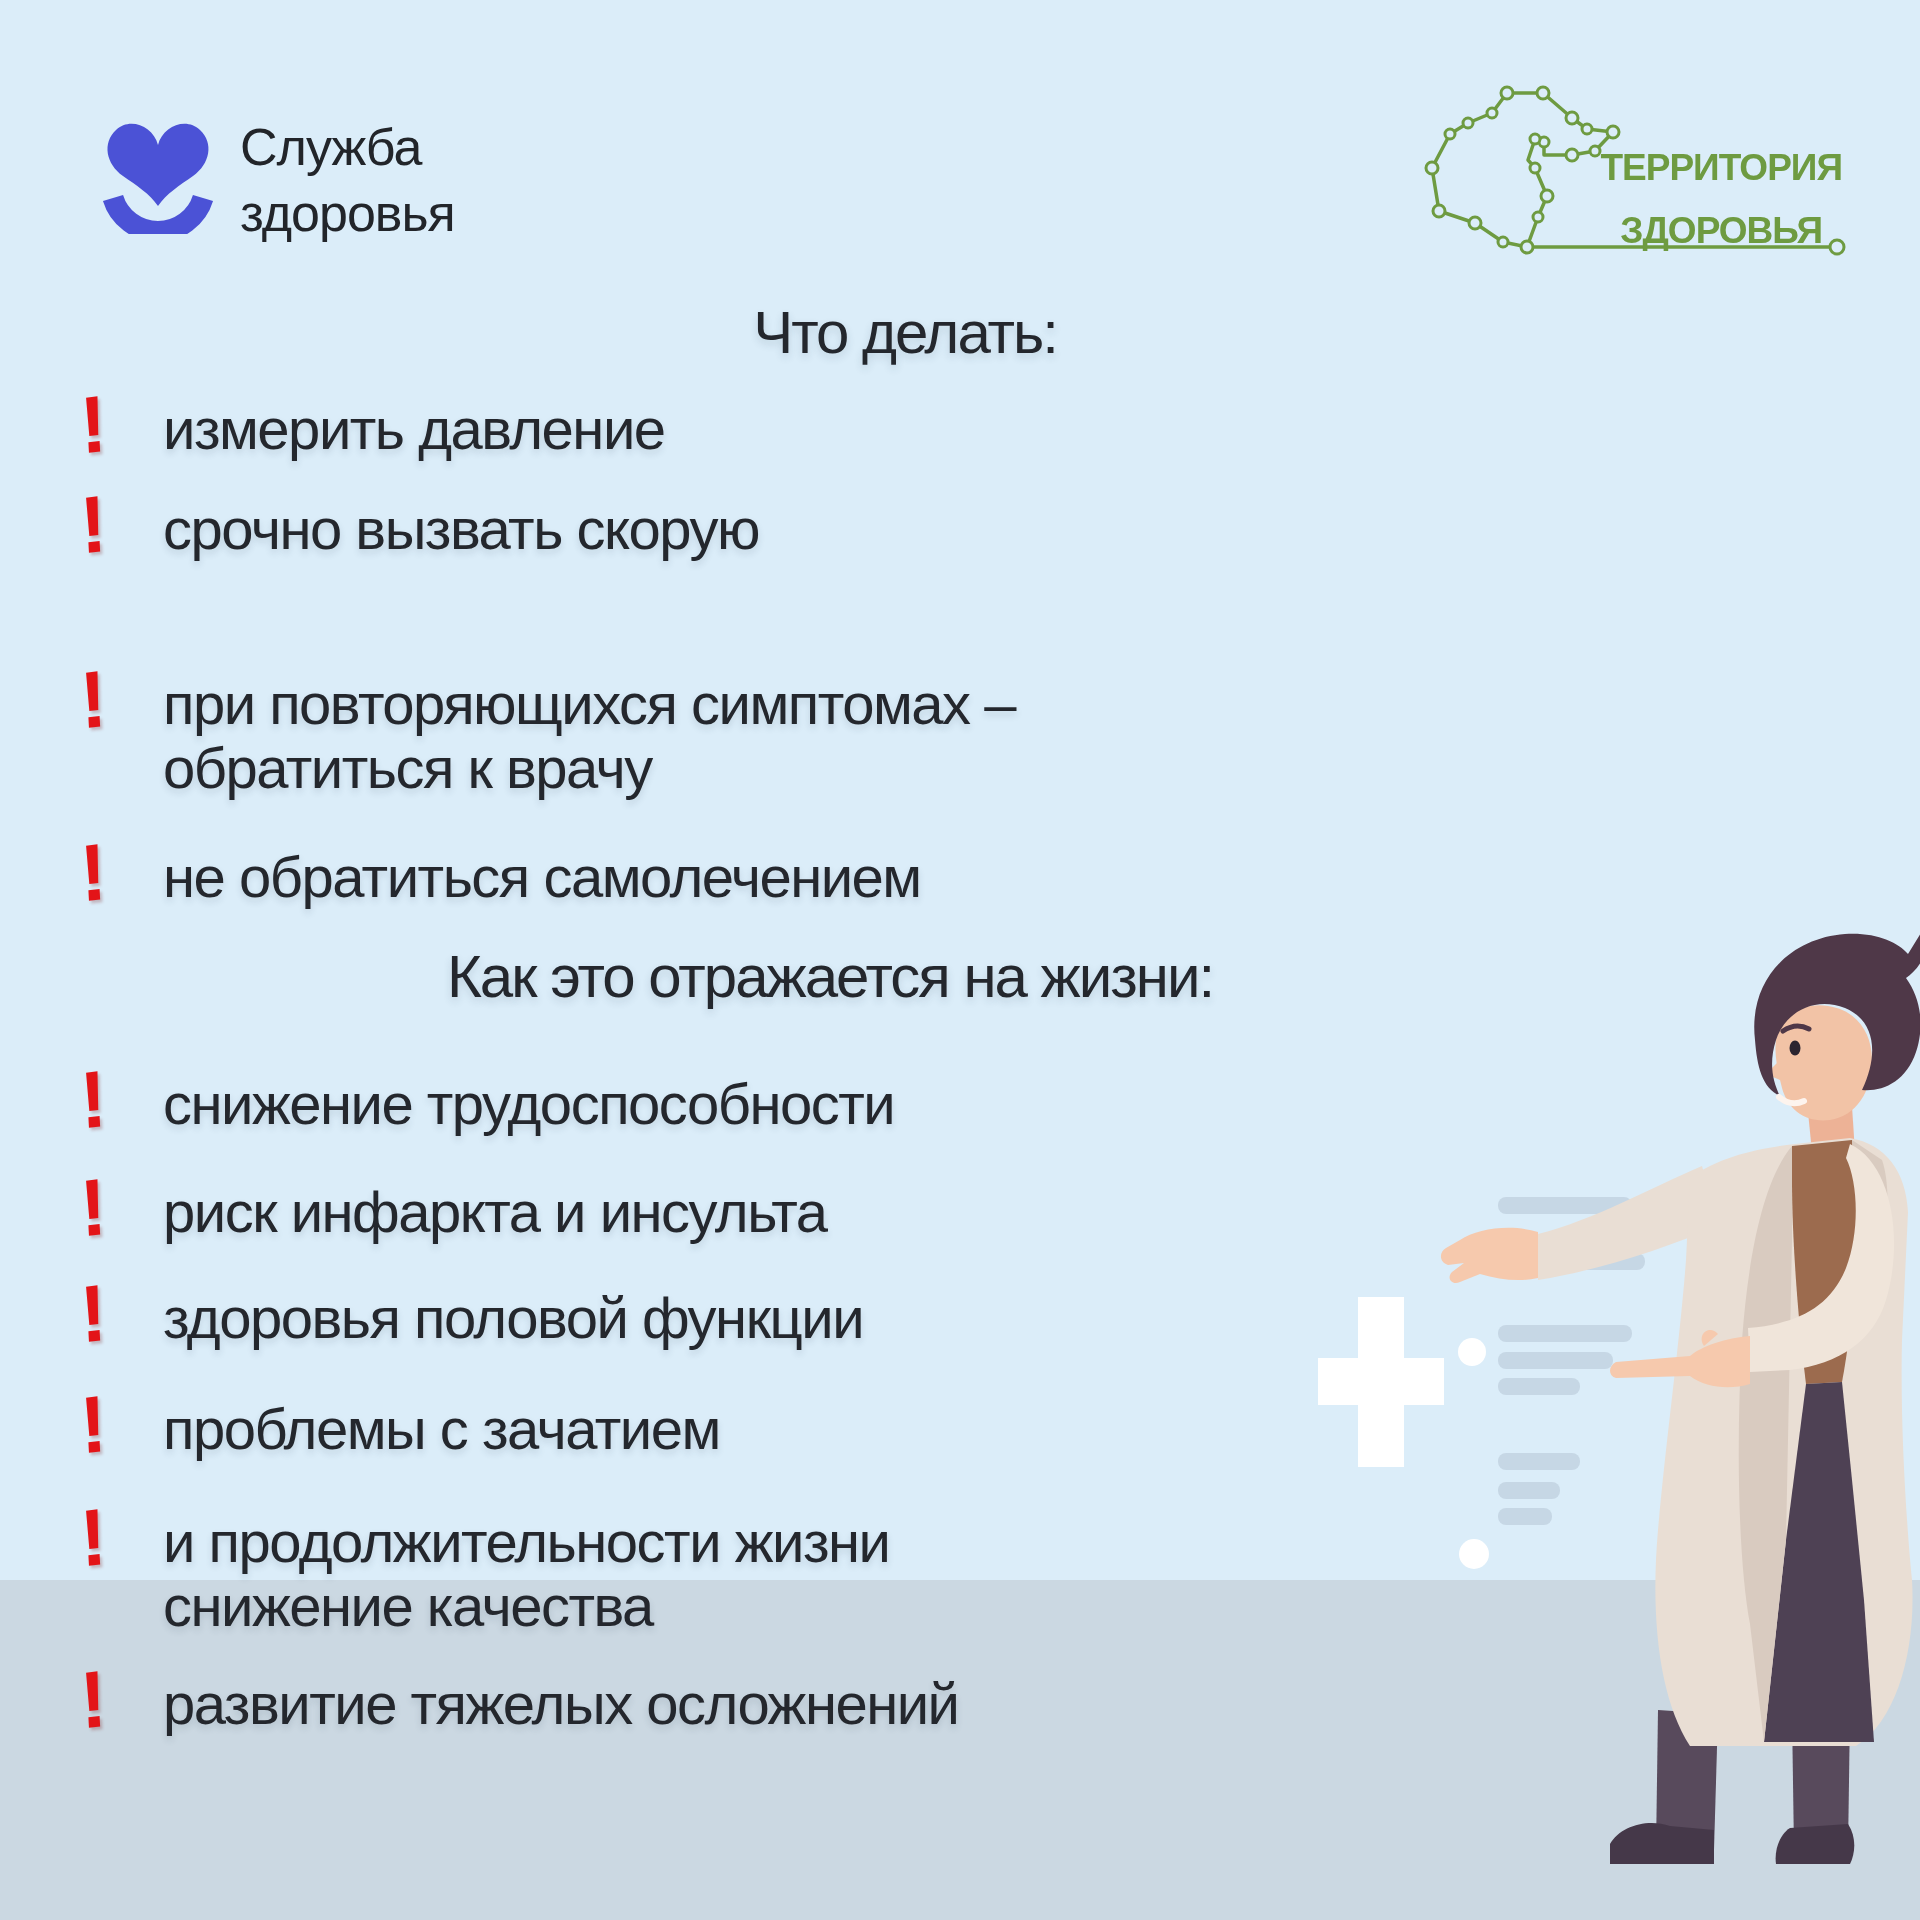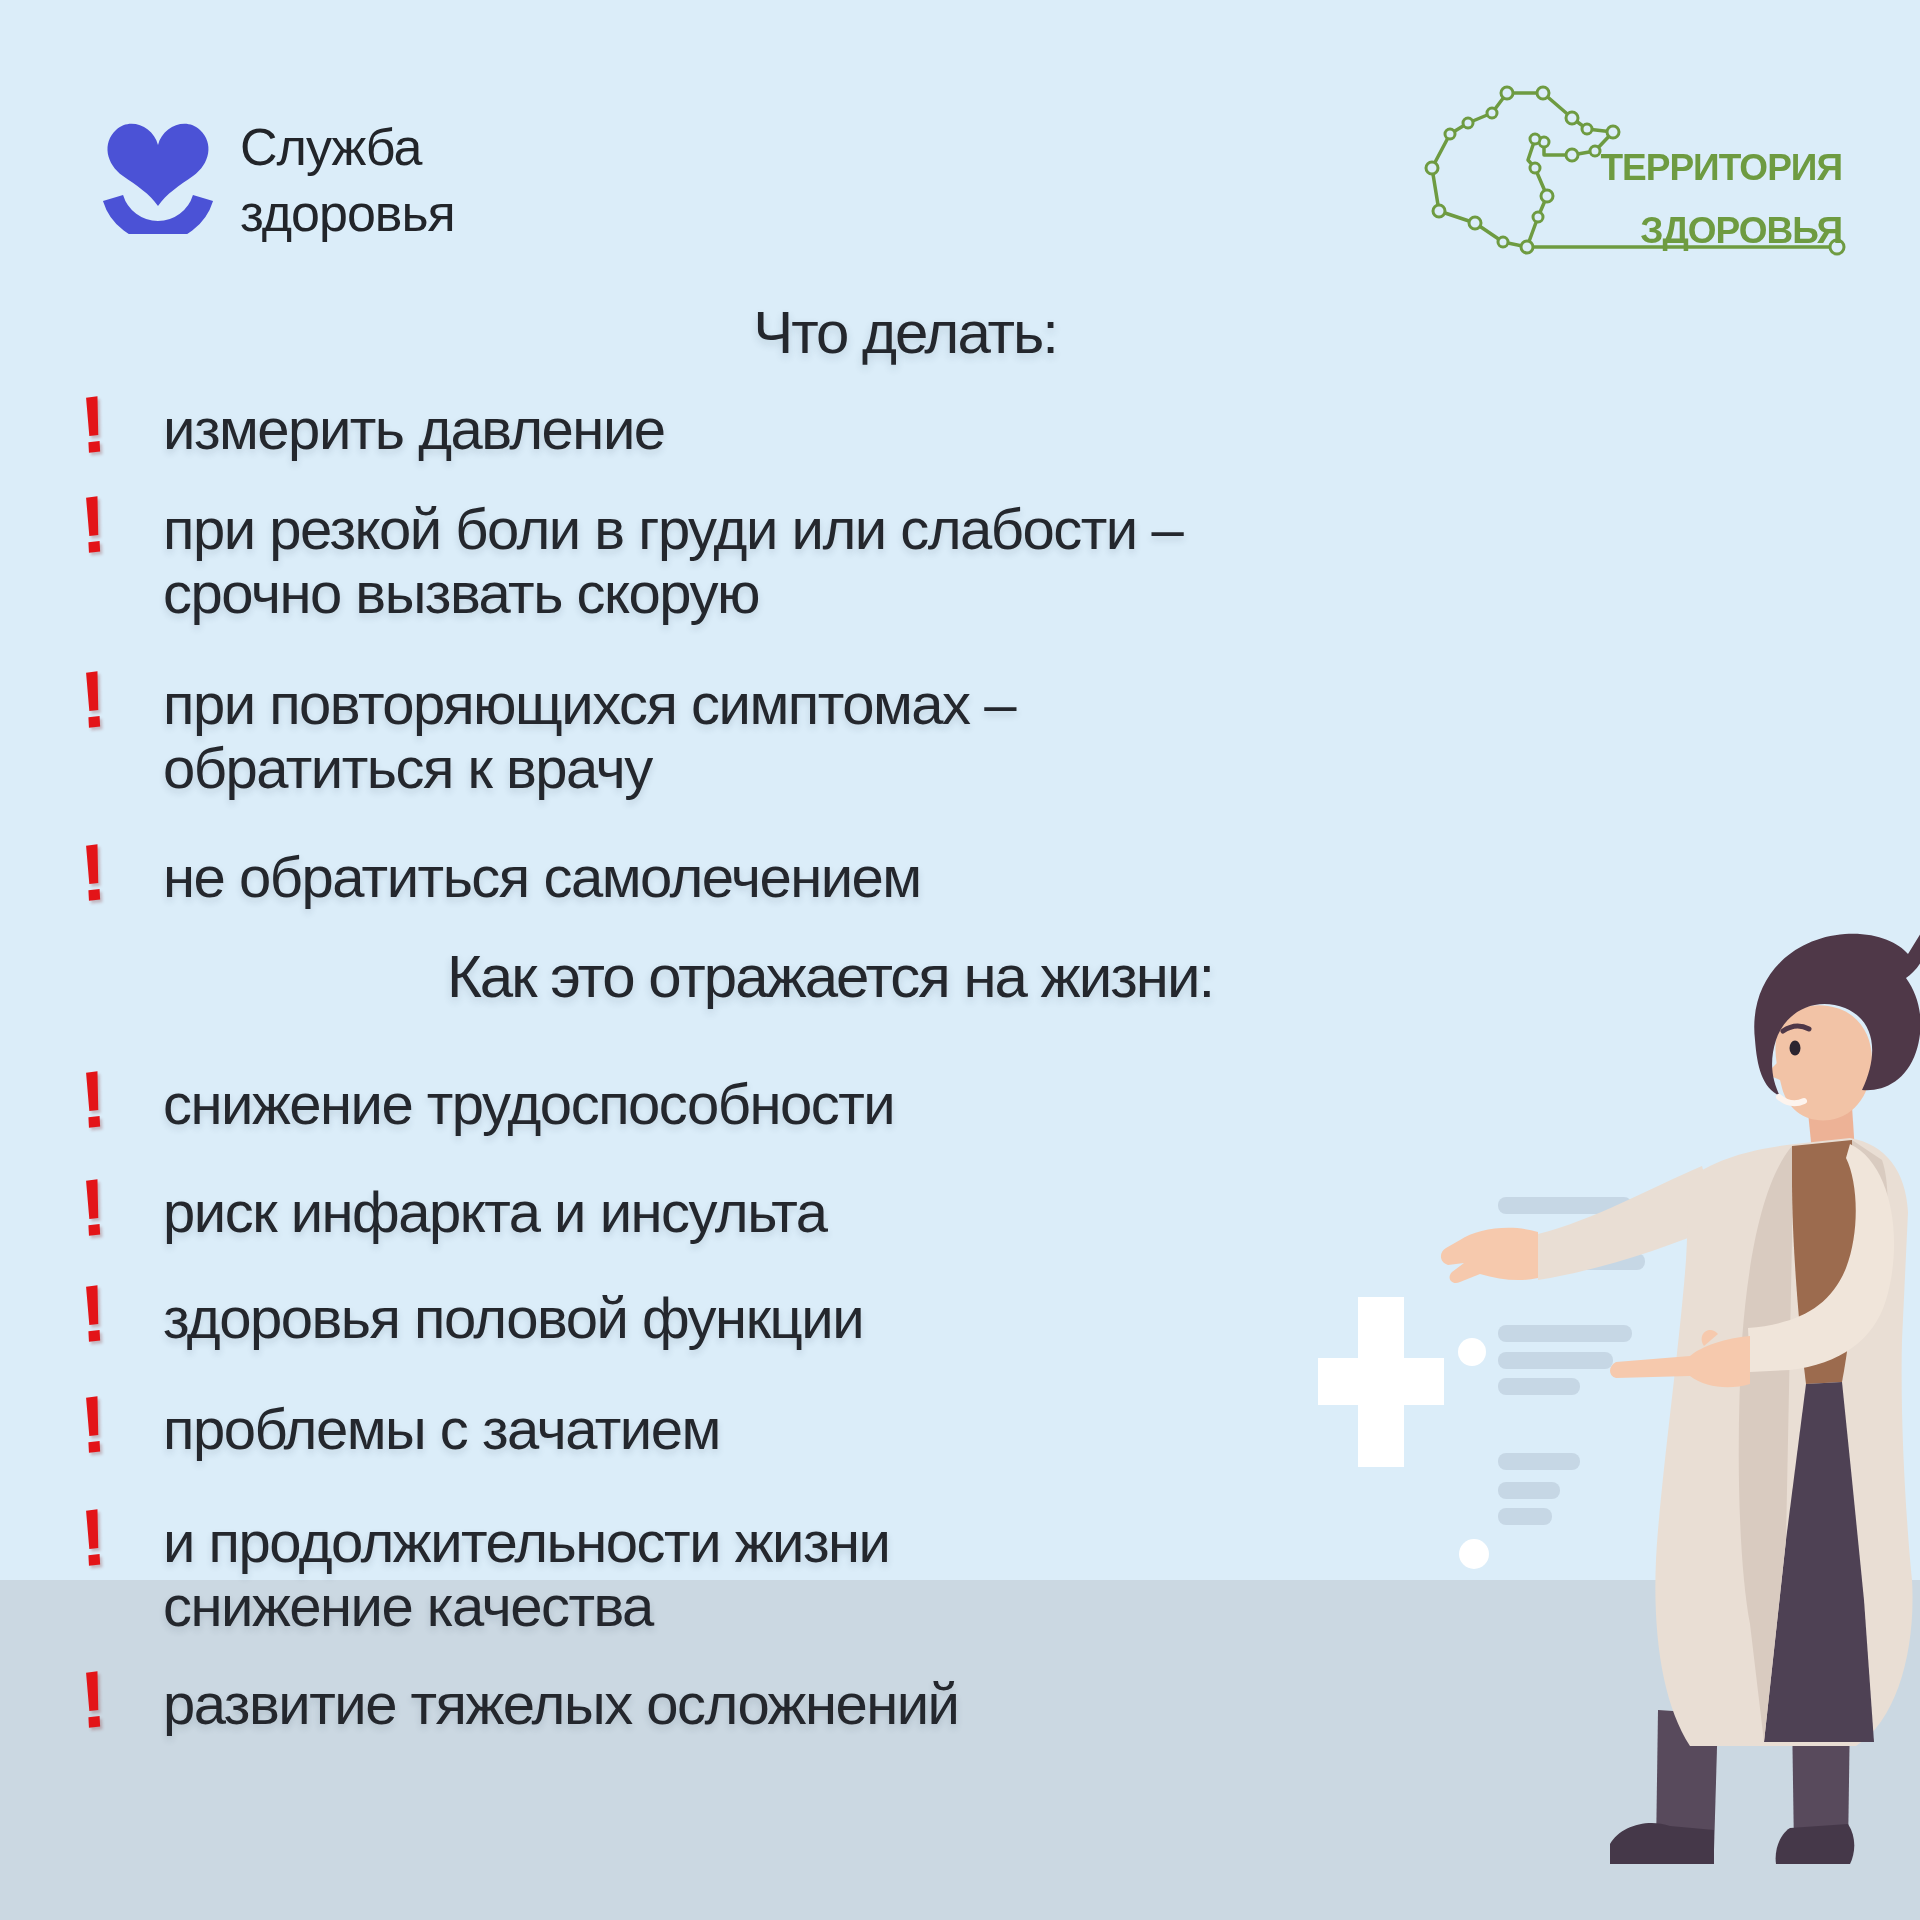--- a/index.html
+++ b/index.html
@@ -15,21 +15,21 @@
     font-family:"Liberation Sans","DejaVu Sans",sans-serif;
     color:var(--text);
   }
   .band-bottom{position:absolute;left:0;top:1580px;width:1920px;height:340px;background:var(--background_bottom)}
   
   .logo-left{position:absolute;left:100px;top:112px}
   .logo-left .mark{position:absolute;left:0;top:0;width:116px;height:122px}
   .logo-left .words{position:absolute;left:140px;top:2px;font-weight:normal;font-size:52px;line-height:66px;letter-spacing:-1px;color:#22252a}
   .logo-right{position:absolute;left:1420px;top:80px;width:430px;height:180px}
   .logo-right svg{position:absolute;left:0;top:0}
-  .logo-right .words{position:absolute;right:8px;top:56px;text-align:right;font-weight:bold;
+  .logo-right .words{position:absolute;right:8px;top:56px;text-align:center;font-weight:bold;
      font-size:37px;line-height:63px;letter-spacing:-1px;color:var(--brand_green)}
   
   .h{position:absolute;font-weight:normal;font-size:60px;letter-spacing:-2px;white-space:nowrap;
      transform:translateX(-50%);text-shadow:0 4px 8px rgba(40,60,80,.16)}
   .h1{left:905px;top:298px}
   .h2{left:830px;top:942px}
   
   .item{position:absolute;left:0;white-space:nowrap}
   .item .excl{
      position:absolute;left:80px;top:-12px;display:inline-block;
@@ -98,21 +98,20 @@
 
 <div class="item" style="top:397px">
   <span class="excl">!</span>
   <div class="txt">
       <div>измерить давление</div>
     </div>
 </div>
 <div class="item" style="top:497px">
   <span class="excl">!</span>
   <div class="txt">
-    <div>при резкой боли в груди или слабости –</div>
     <div>срочно вызвать скорую</div>
   </div>
 </div>
 <div class="item" style="top:672px">
   <span class="excl">!</span>
   <div class="txt">
     <div>при повторяющихся симптомах –</div>
     <div>обратиться к врачу</div>
   </div>
 </div>

